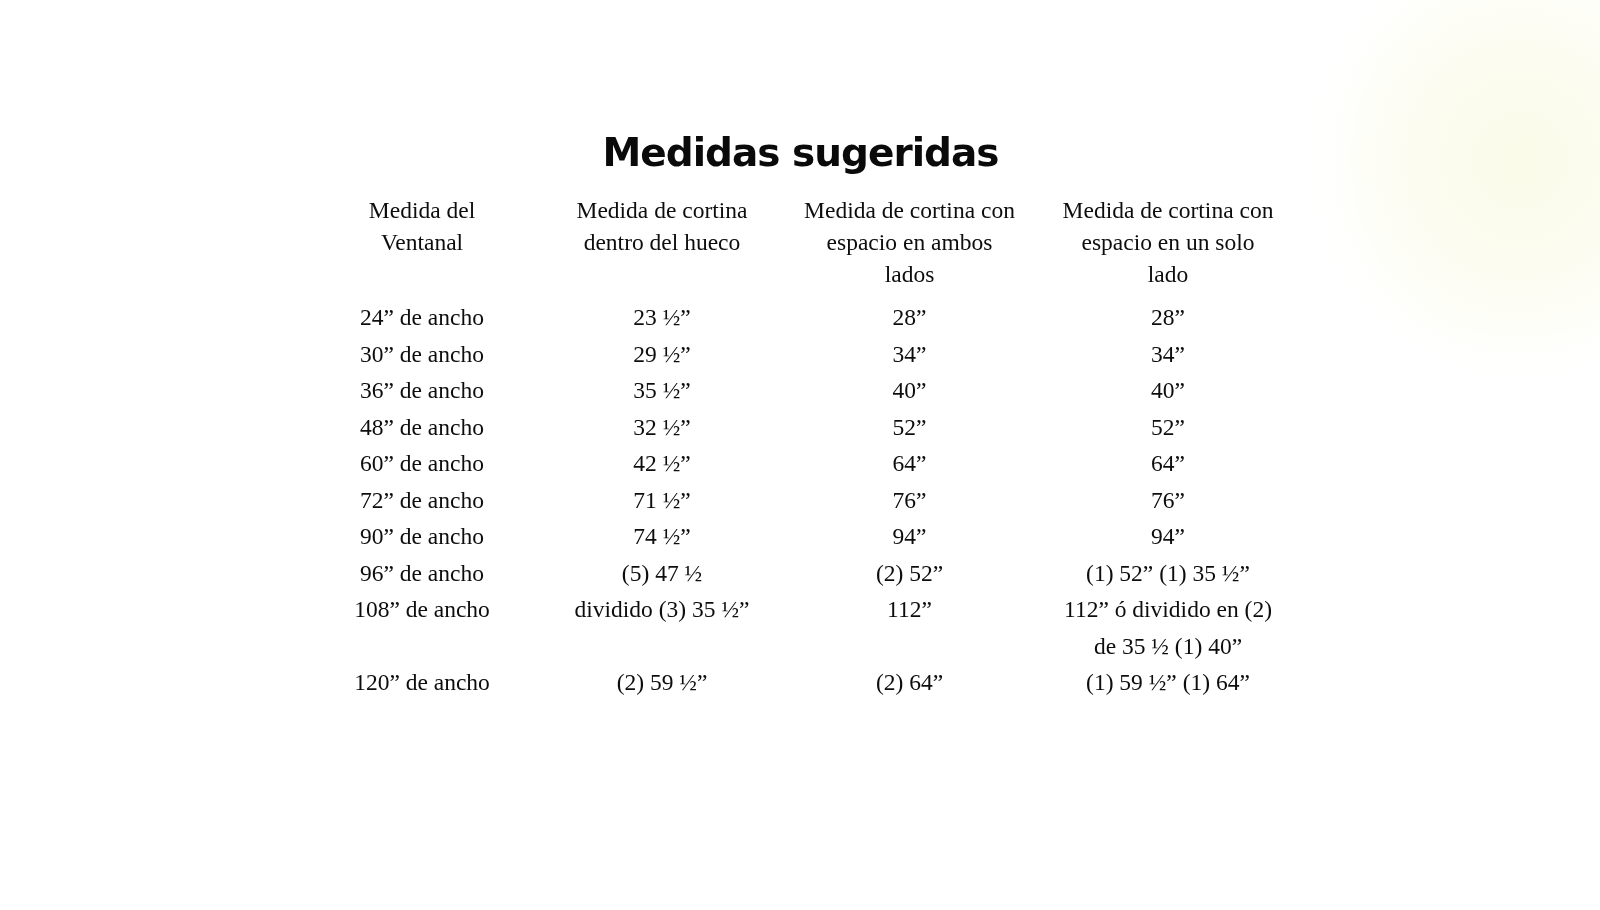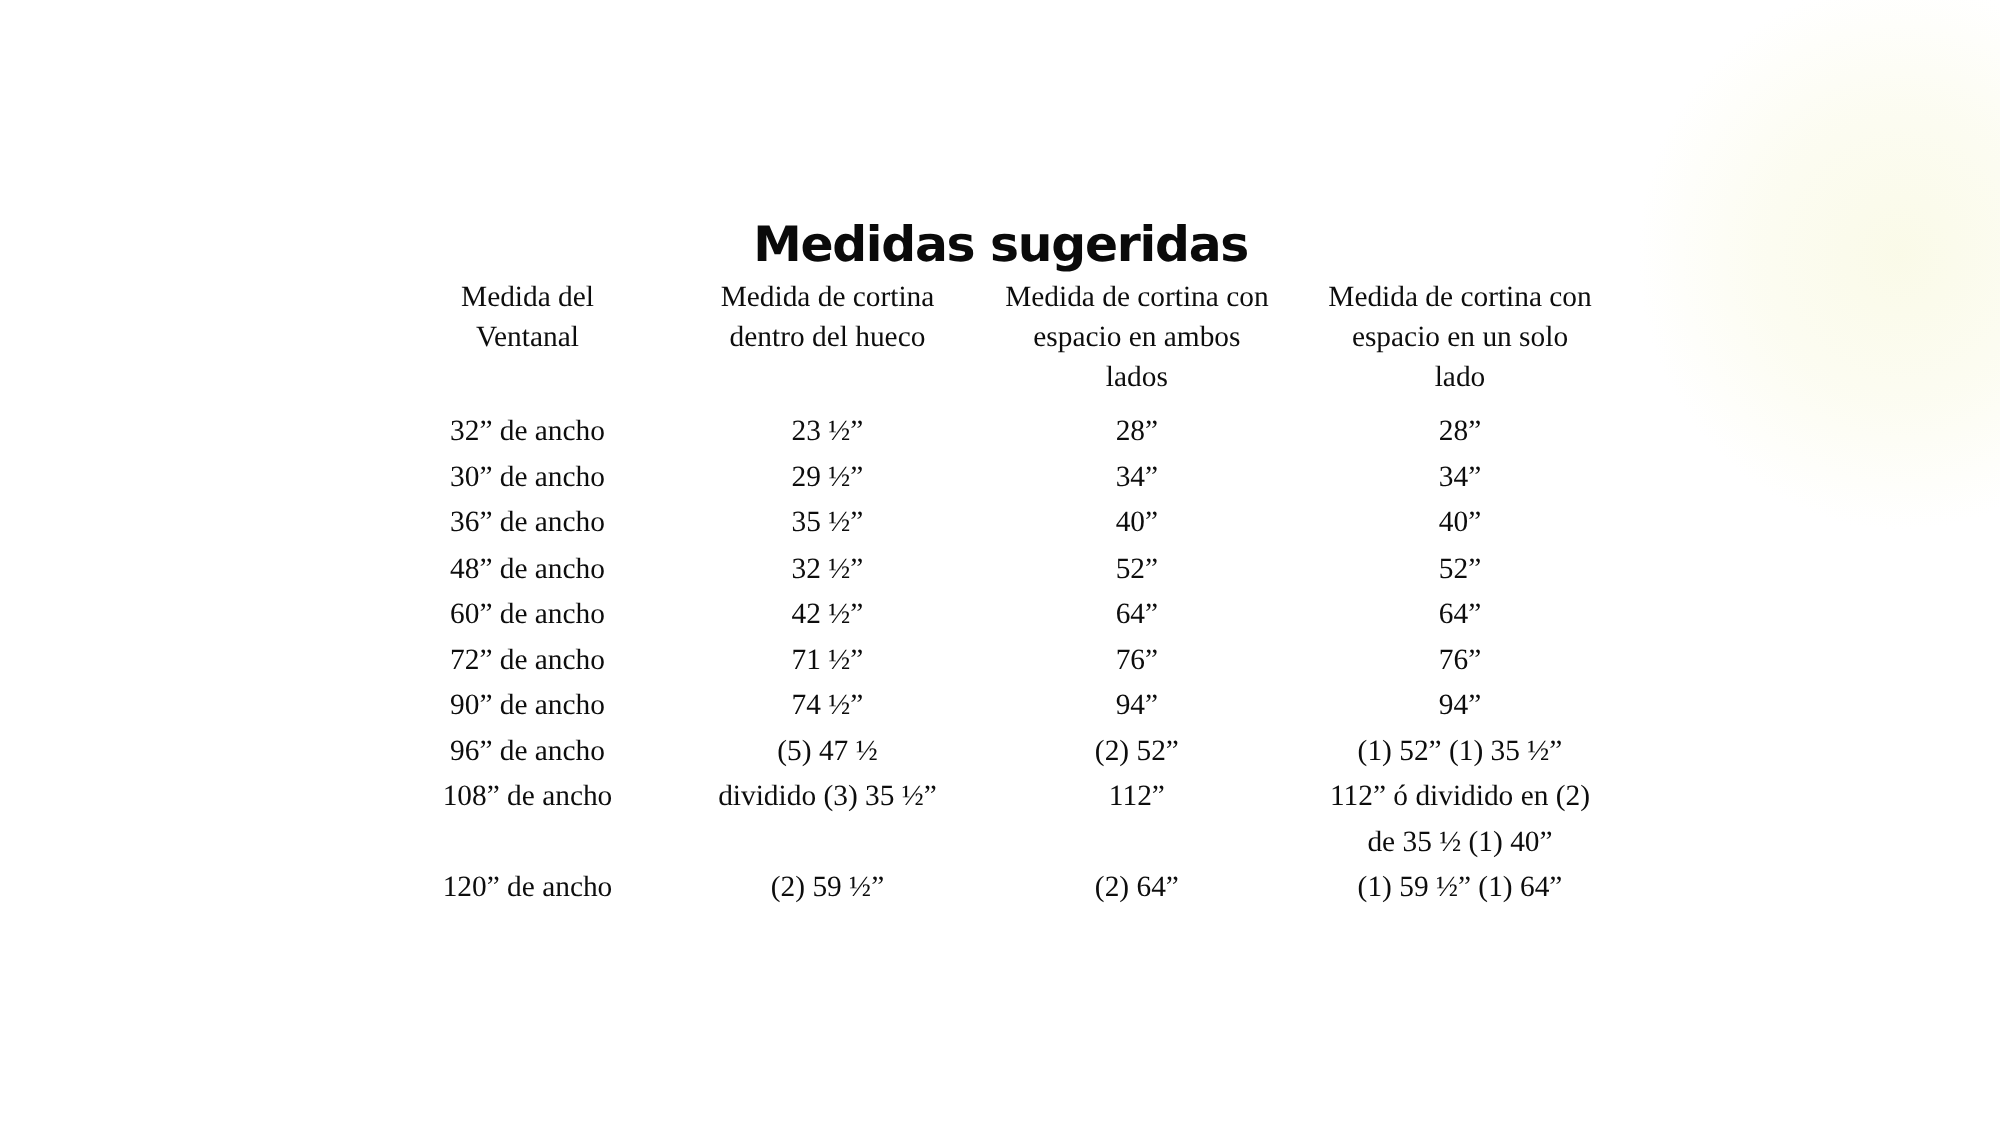--- a/index.html
+++ b/index.html
@@ -12,35 +12,35 @@
     position: relative;
   }
   .corner-glow {
     position: absolute;
     right: -130px; top: -60px;
     width: 420px; height: 440px;
     background: radial-gradient(closest-side, rgba(250,250,231,0.95), rgba(250,250,231,0.55) 55%, rgba(250,250,231,0));
     border-radius: 50%;
     pointer-events: none;
   }
-  .sheet { position: relative; width: 1600px; height: 730px; margin-top: 44px; }
+  .sheet { position: relative; width: 1600px; height: 730px; }
   .page-title {
     position: absolute;
     left: 302px; top: 130px;
     width: 997px;
     text-align: center;
     font-family: "DejaVu Sans", sans-serif;
     font-weight: bold;
     font-size: 39px;
     letter-spacing: -1px;
     color: #0a0a0a;
   }
   table.measure {
     position: absolute;
-    left: 302px; top: 178px;
+    left: 302px; top: 194px;
     width: 997px;
     border-collapse: collapse;
     table-layout: fixed;
   }
   col.c1 { width: 240px; }
   col.c2 { width: 240px; }
   col.c3 { width: 255px; }
   col.c4 { width: 262px; }
   th, td {
     text-align: center;
@@ -83,21 +83,21 @@
         <th>Medida de cortina con
 espacio en ambos
 lados</th>
         <th>Medida de cortina con
 espacio en un solo
 lado</th>
       </tr>
     </thead>
     <tbody>
         <tr>
-          <td>32” de ancho</td>
+          <td>24” de ancho</td>
           <td>23 ½”</td>
           <td>28”</td>
           <td>28”</td>
         </tr>
         <tr>
           <td>30” de ancho</td>
           <td>29 ½”</td>
           <td>34”</td>
           <td>34”</td>
         </tr>

